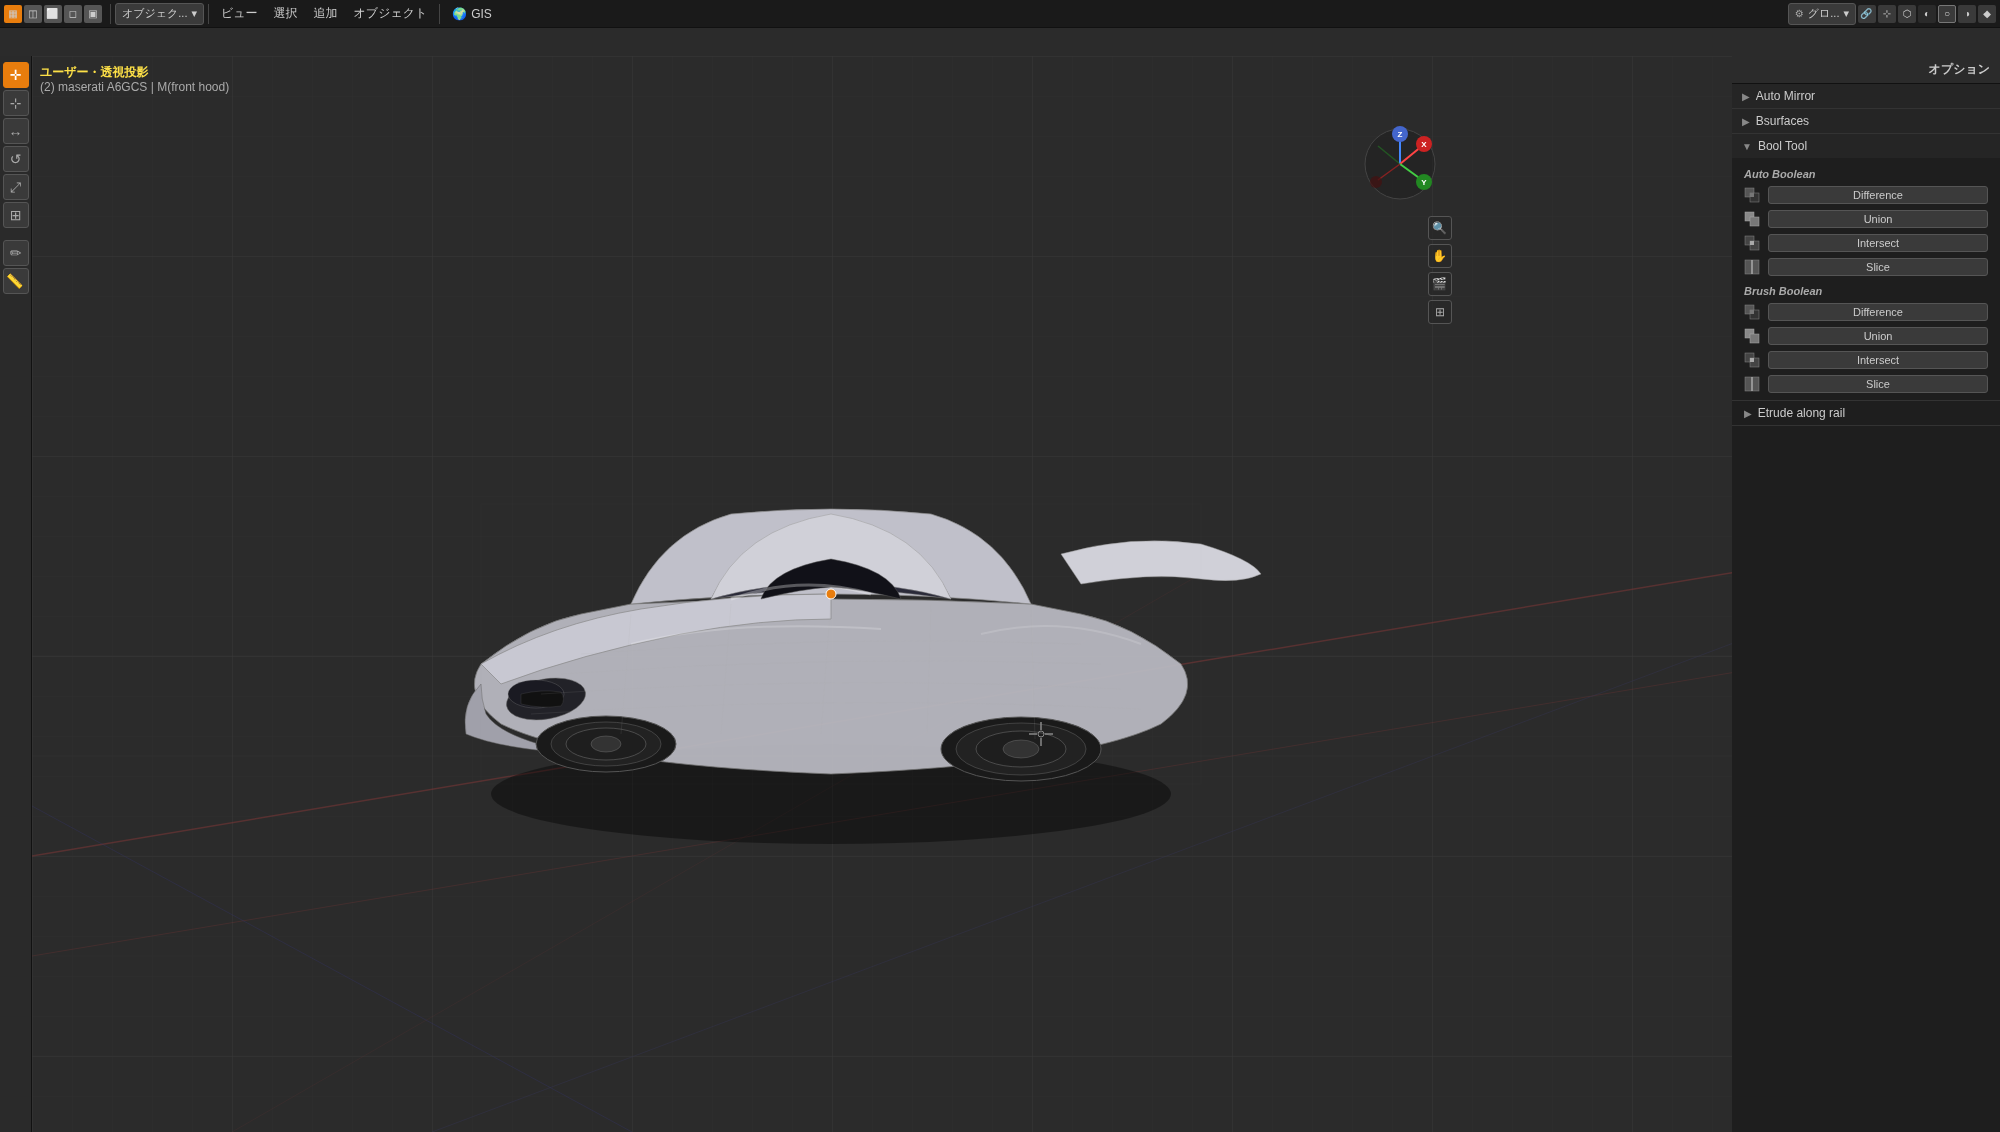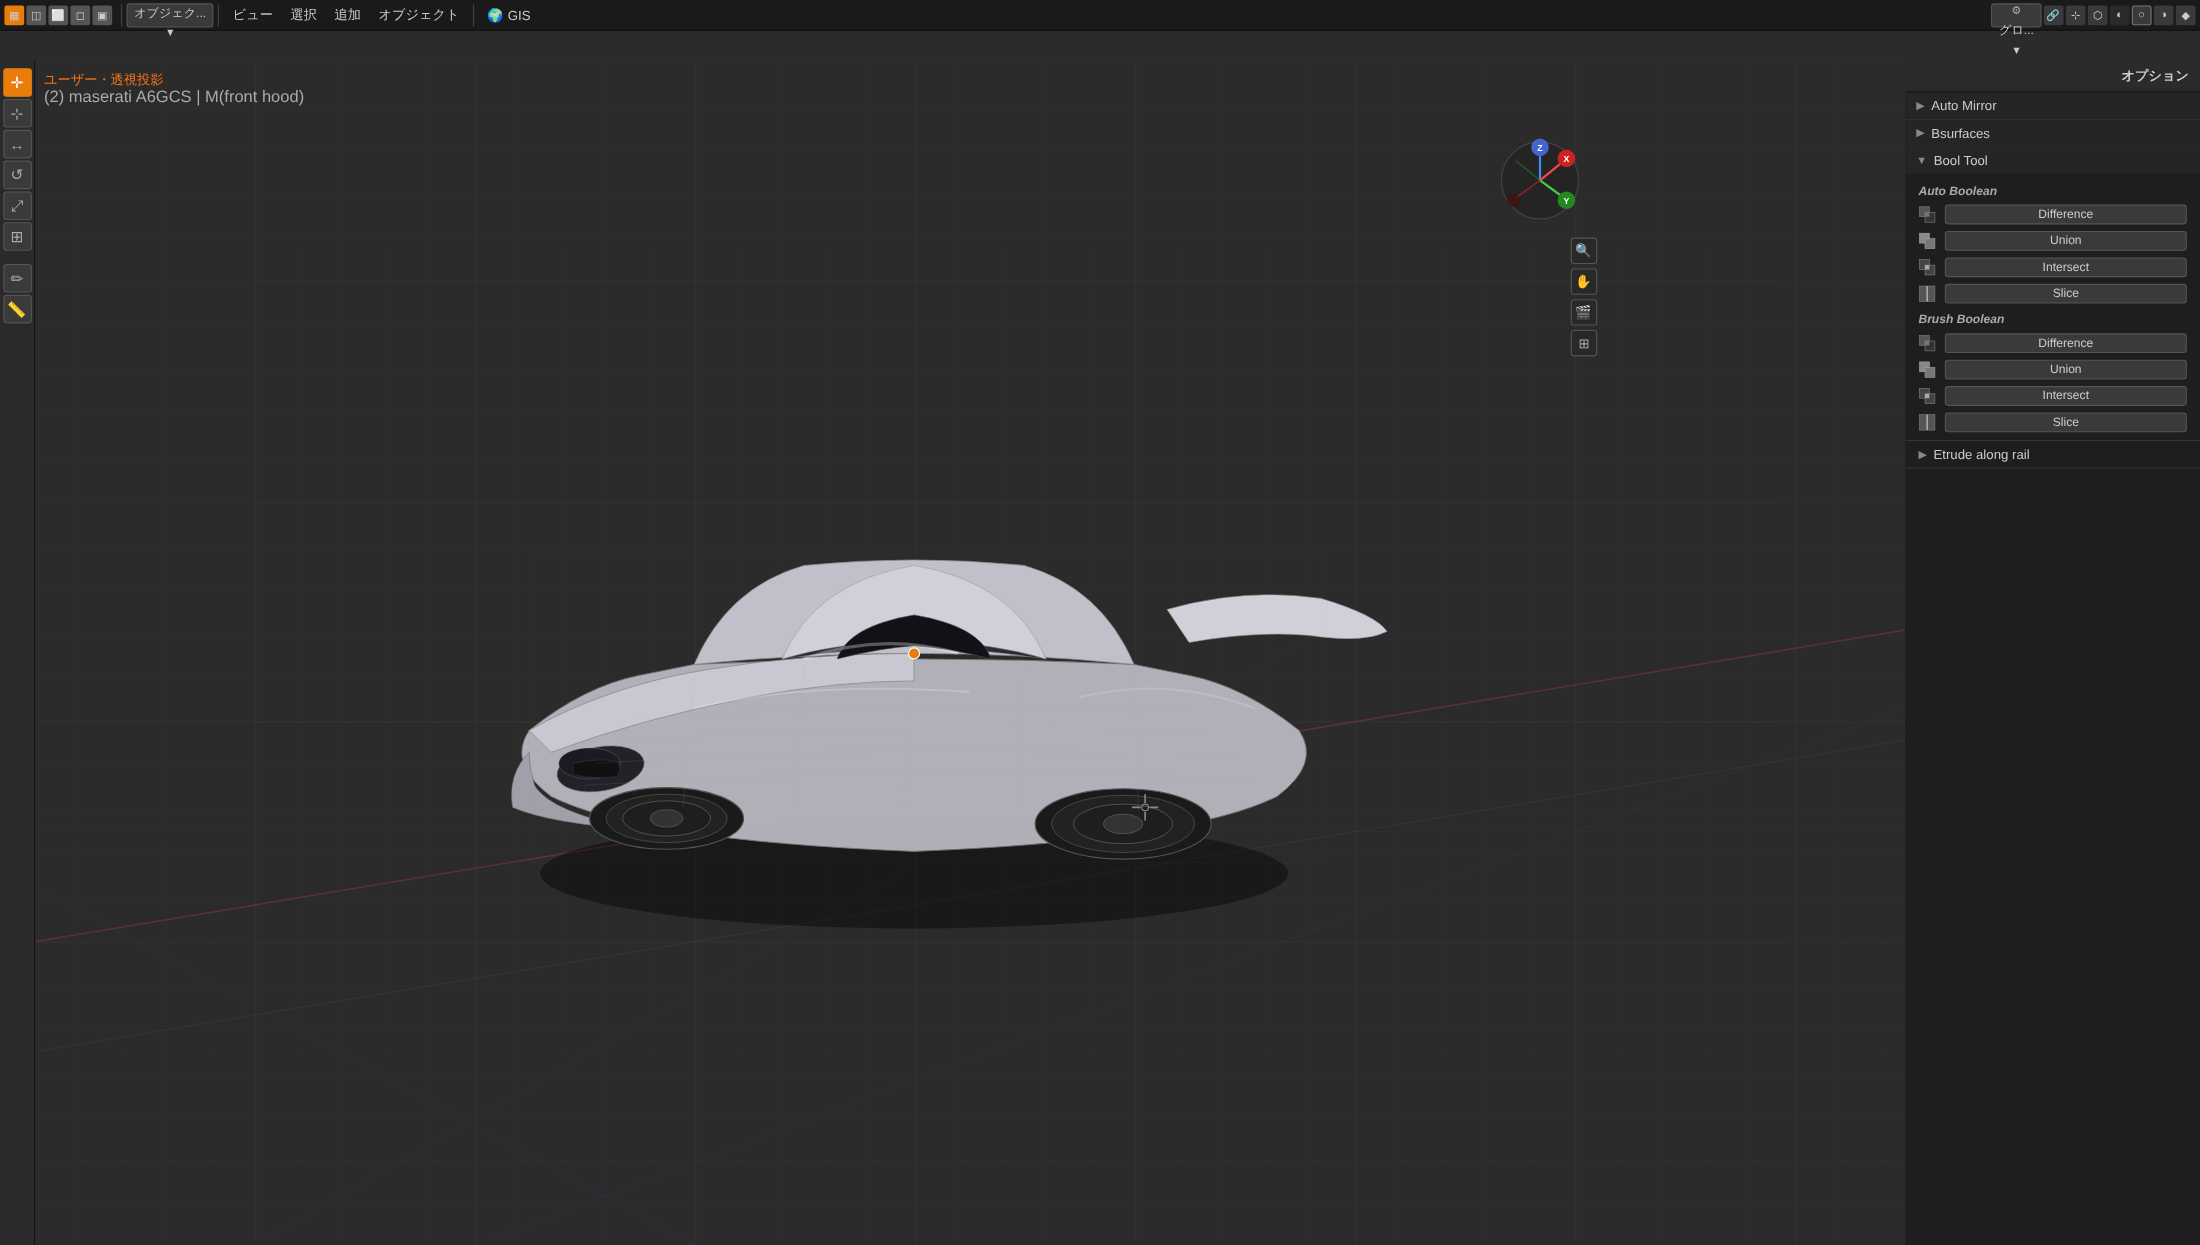--- a/index.html
+++ b/index.html
@@ -51,21 +51,20 @@
       display: flex; align-items: center;
       background: #3a3a3a;
       border: 1px solid #555;
       border-radius: 3px;
       height: 22px;
       padding: 0 6px;
       color: #ccc;
       font-size: 11px;
       cursor: pointer;
       gap: 4px;
-      flex-direction: column;
     }
 
     
     #viewport {
       position: absolute;
       top: 56px; left: 0;
       right: 268px;
       bottom: 0;
       background: #2b2b2b;
       overflow: hidden;
@@ -77,29 +76,30 @@
       top: 50%; left: 47%;
       transform: translate(-50%, -50%);
       width: 900px;
       height: 580px;
     }
 
     
     #viewport-label {
       position: absolute;
       top: 8px; left: 8px;
-      color: #f97316;
+      color: #fde047;
       font-size: 12px;
       pointer-events: none;
+      font-weight: bold;
     }
     #object-label {
       position: absolute;
       top: 24px; left: 8px;
       color: #aaa;
-      font-size: 15px;
+      font-size: 12px;
       pointer-events: none;
     }
 
     
     #options-btn {
       position: absolute;
       top: 56px; right: 0;
       width: 268px;
       height: 28px;
       background: #2b2b2b;

